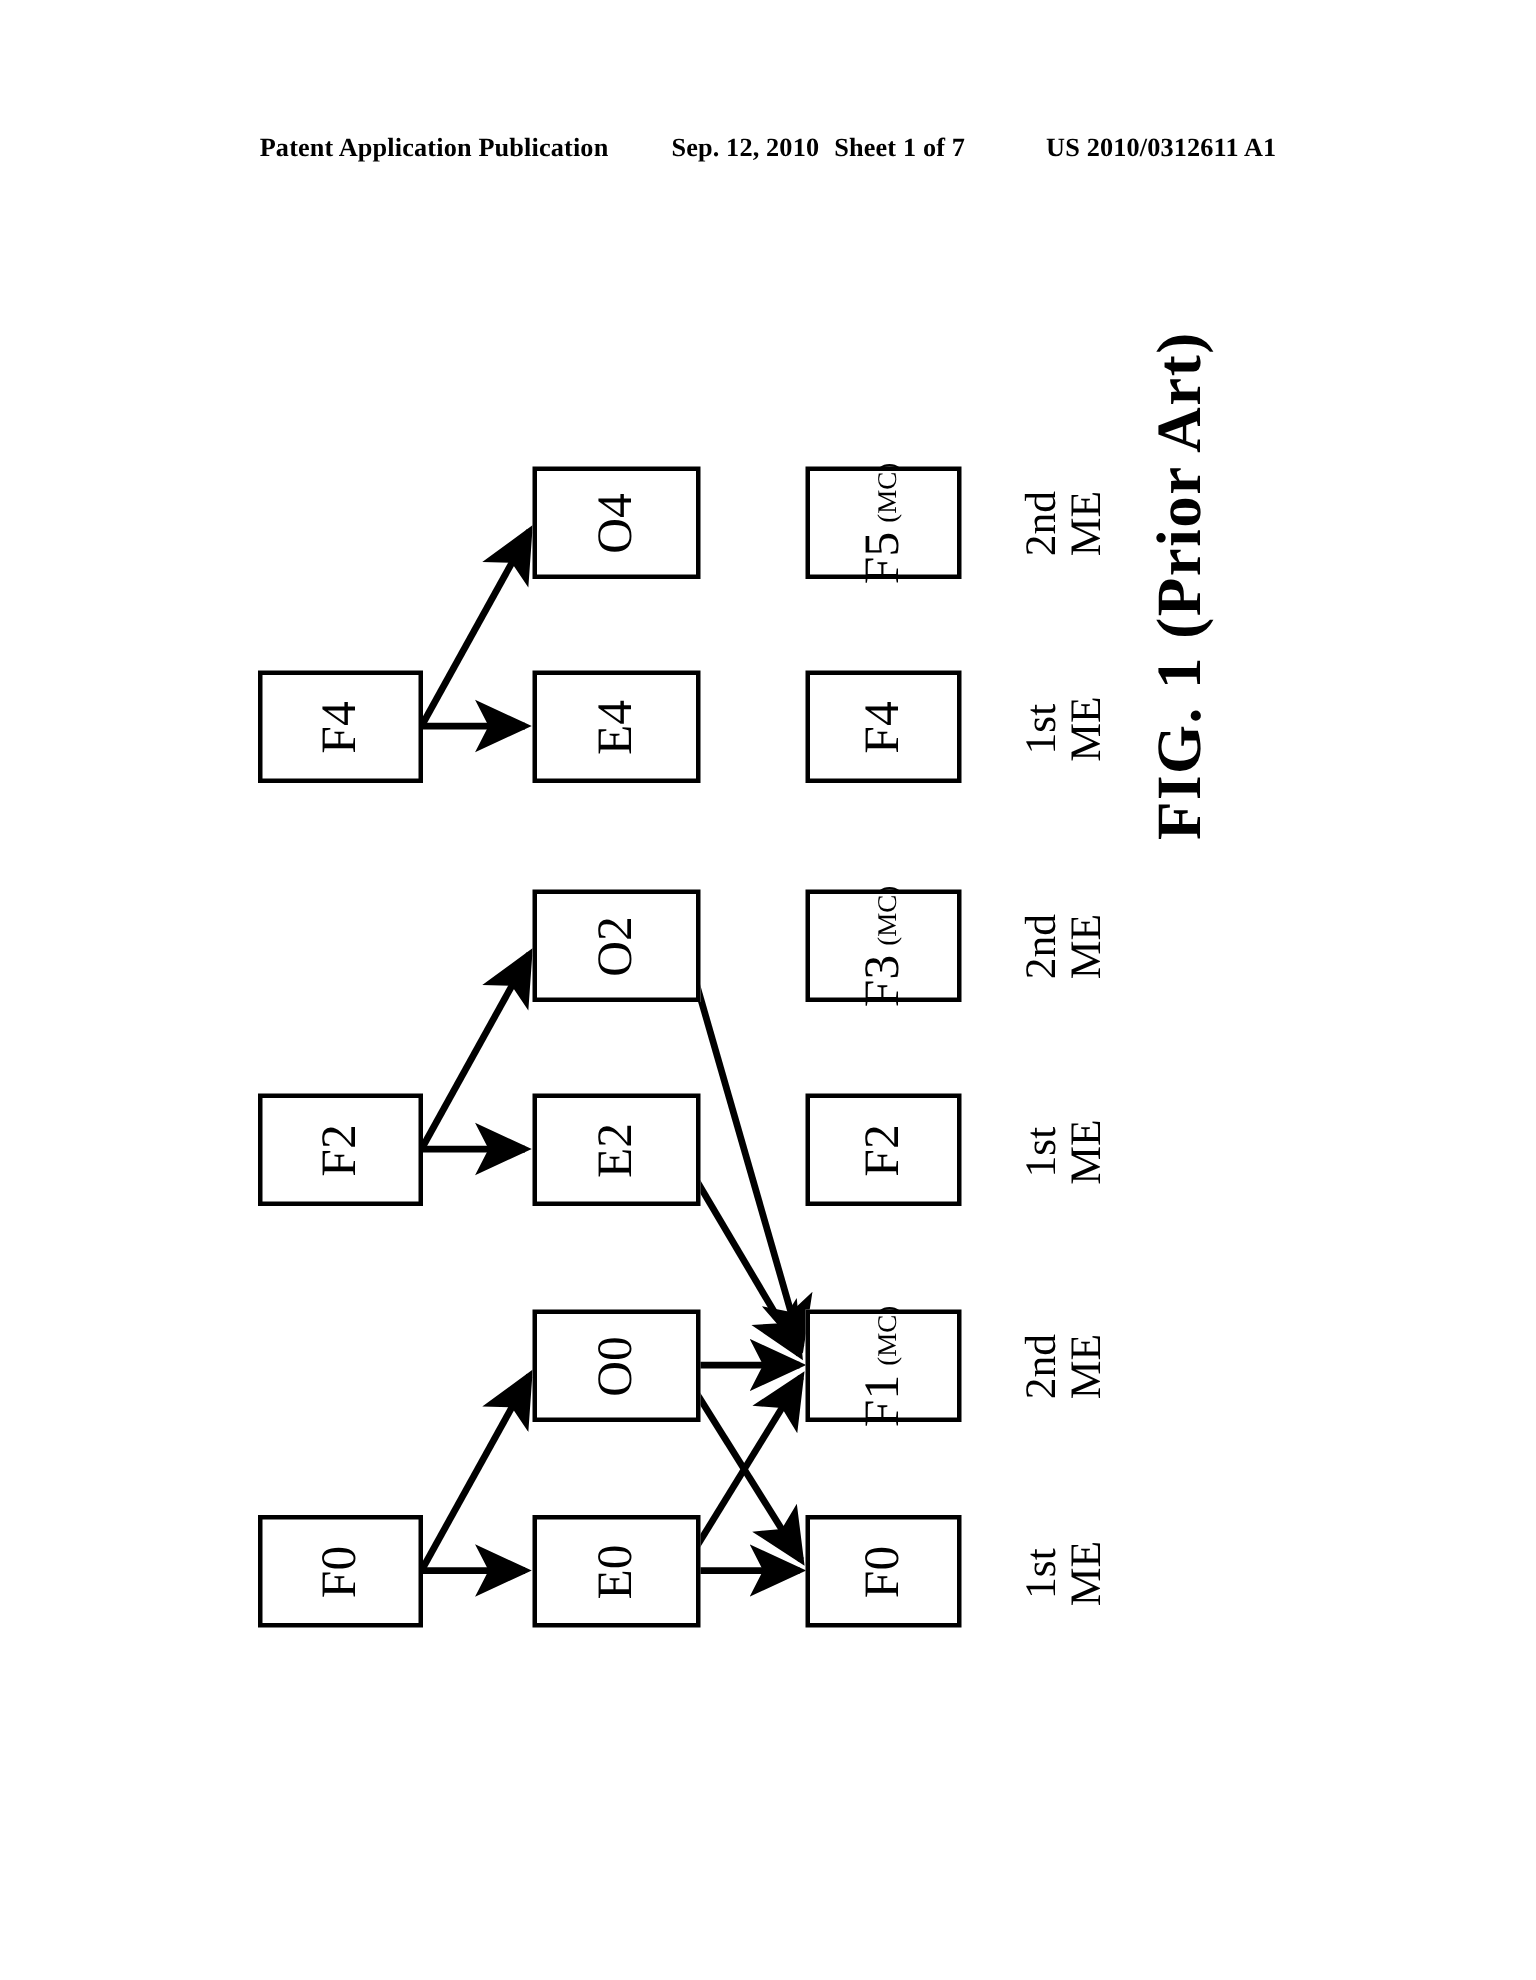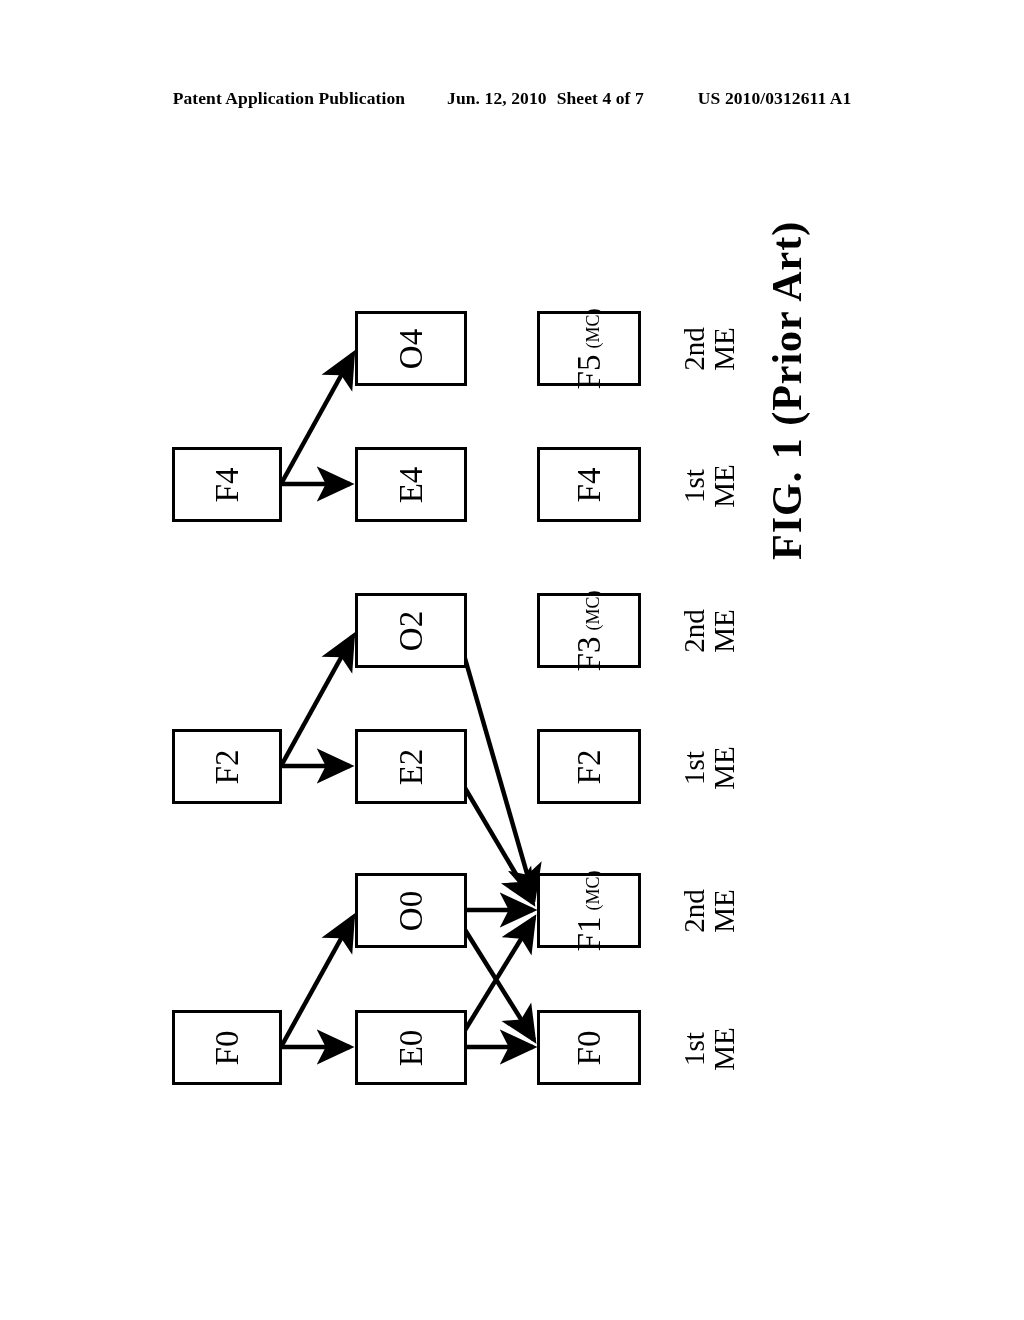--- a/index.html
+++ b/index.html
@@ -40,22 +40,22 @@
   .melabel .l2{display:block;}
 
   svg#arrows{position:absolute;left:0;top:0;width:1024px;height:1320px;
              pointer-events:none;}
 </style>
 </head>
 <body>
 
 <div id="header">
   <span class="h-pub">Patent Application Publication</span>
-  <span class="h-date">Jun. 12, 2010</span>
-  <span class="h-sheet">Sheet 4 of 7</span>
+  <span class="h-date">Sep. 12, 2010</span>
+  <span class="h-sheet">Sheet 1 of 7</span>
   <span class="h-num">US 2010/0312611 A1</span>
 </div>
 
 <div id="figure">
 
   <svg id="arrows" viewBox="0 0 1024 1320">
     <defs>
       <marker id="ah" markerWidth="9" markerHeight="9" refX="7.4" refY="4.5" orient="auto" markerUnits="strokeWidth">
         <path d="M0,0.6 L8.4,4.5 L0,8.4 L2.0,4.5 Z" fill="#000"></path>
       </marker>

